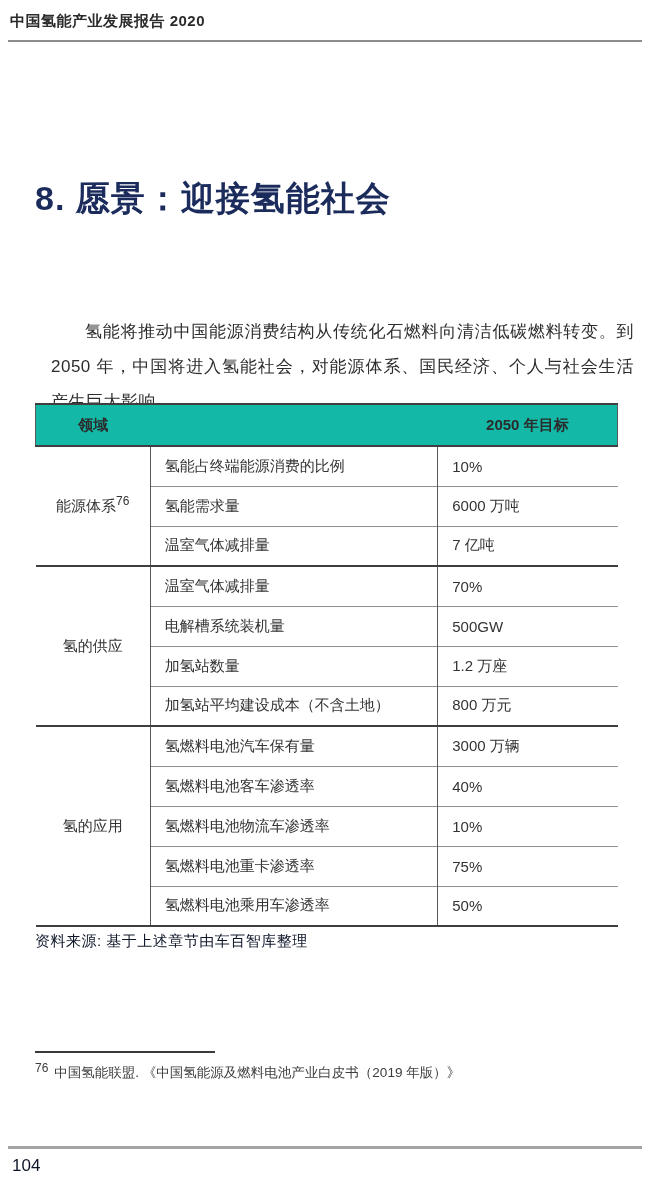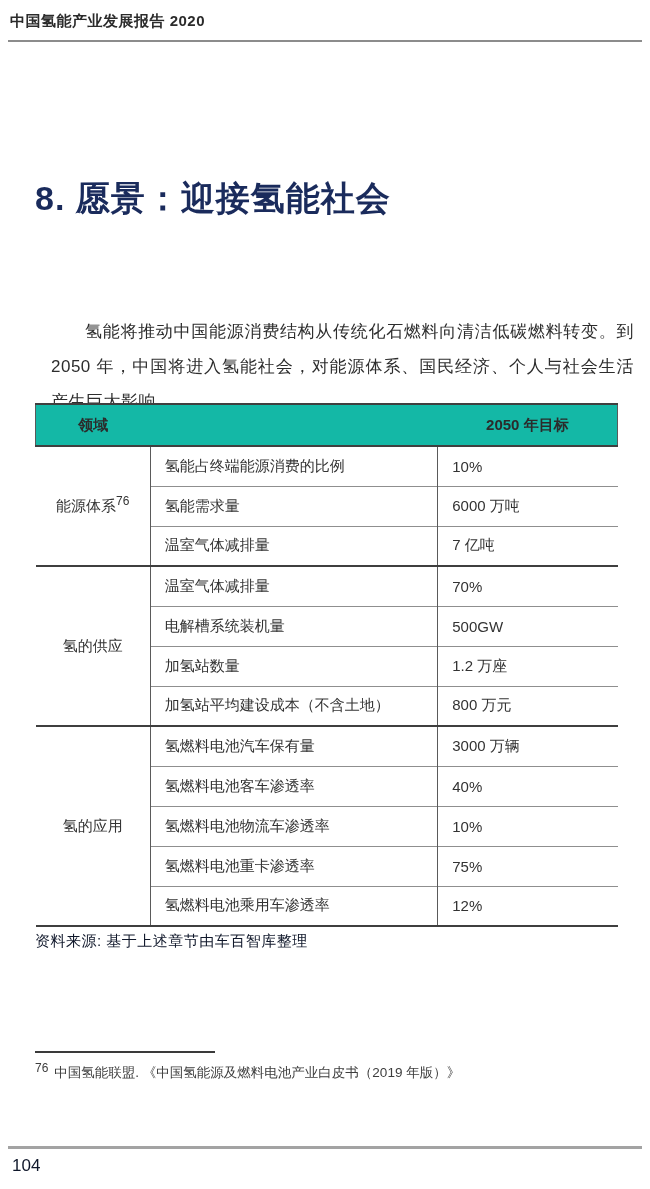--- a/index.html
+++ b/index.html
@@ -204,21 +204,21 @@
     <tr>
       <td class="cell-indicator">氢燃料电池物流车渗透率</td>
       <td class="cell-target">10%</td>
     </tr>
     <tr>
       <td class="cell-indicator">氢燃料电池重卡渗透率</td>
       <td class="cell-target">75%</td>
     </tr>
     <tr>
       <td class="cell-indicator">氢燃料电池乘用车渗透率</td>
-      <td class="cell-target">12%</td>
+      <td class="cell-target">50%</td>
     </tr>
   </tbody>
 </table>
 
 <div class="source-note">资料来源: 基于上述章节由车百智库整理</div>
 
 <div class="footnote-rule"></div>
 <div class="footnote">
   <span class="fn-marker">76</span><span>中国氢能联盟. 《中国氢能源及燃料电池产业白皮书（2019 年版）》</span>
 </div>

